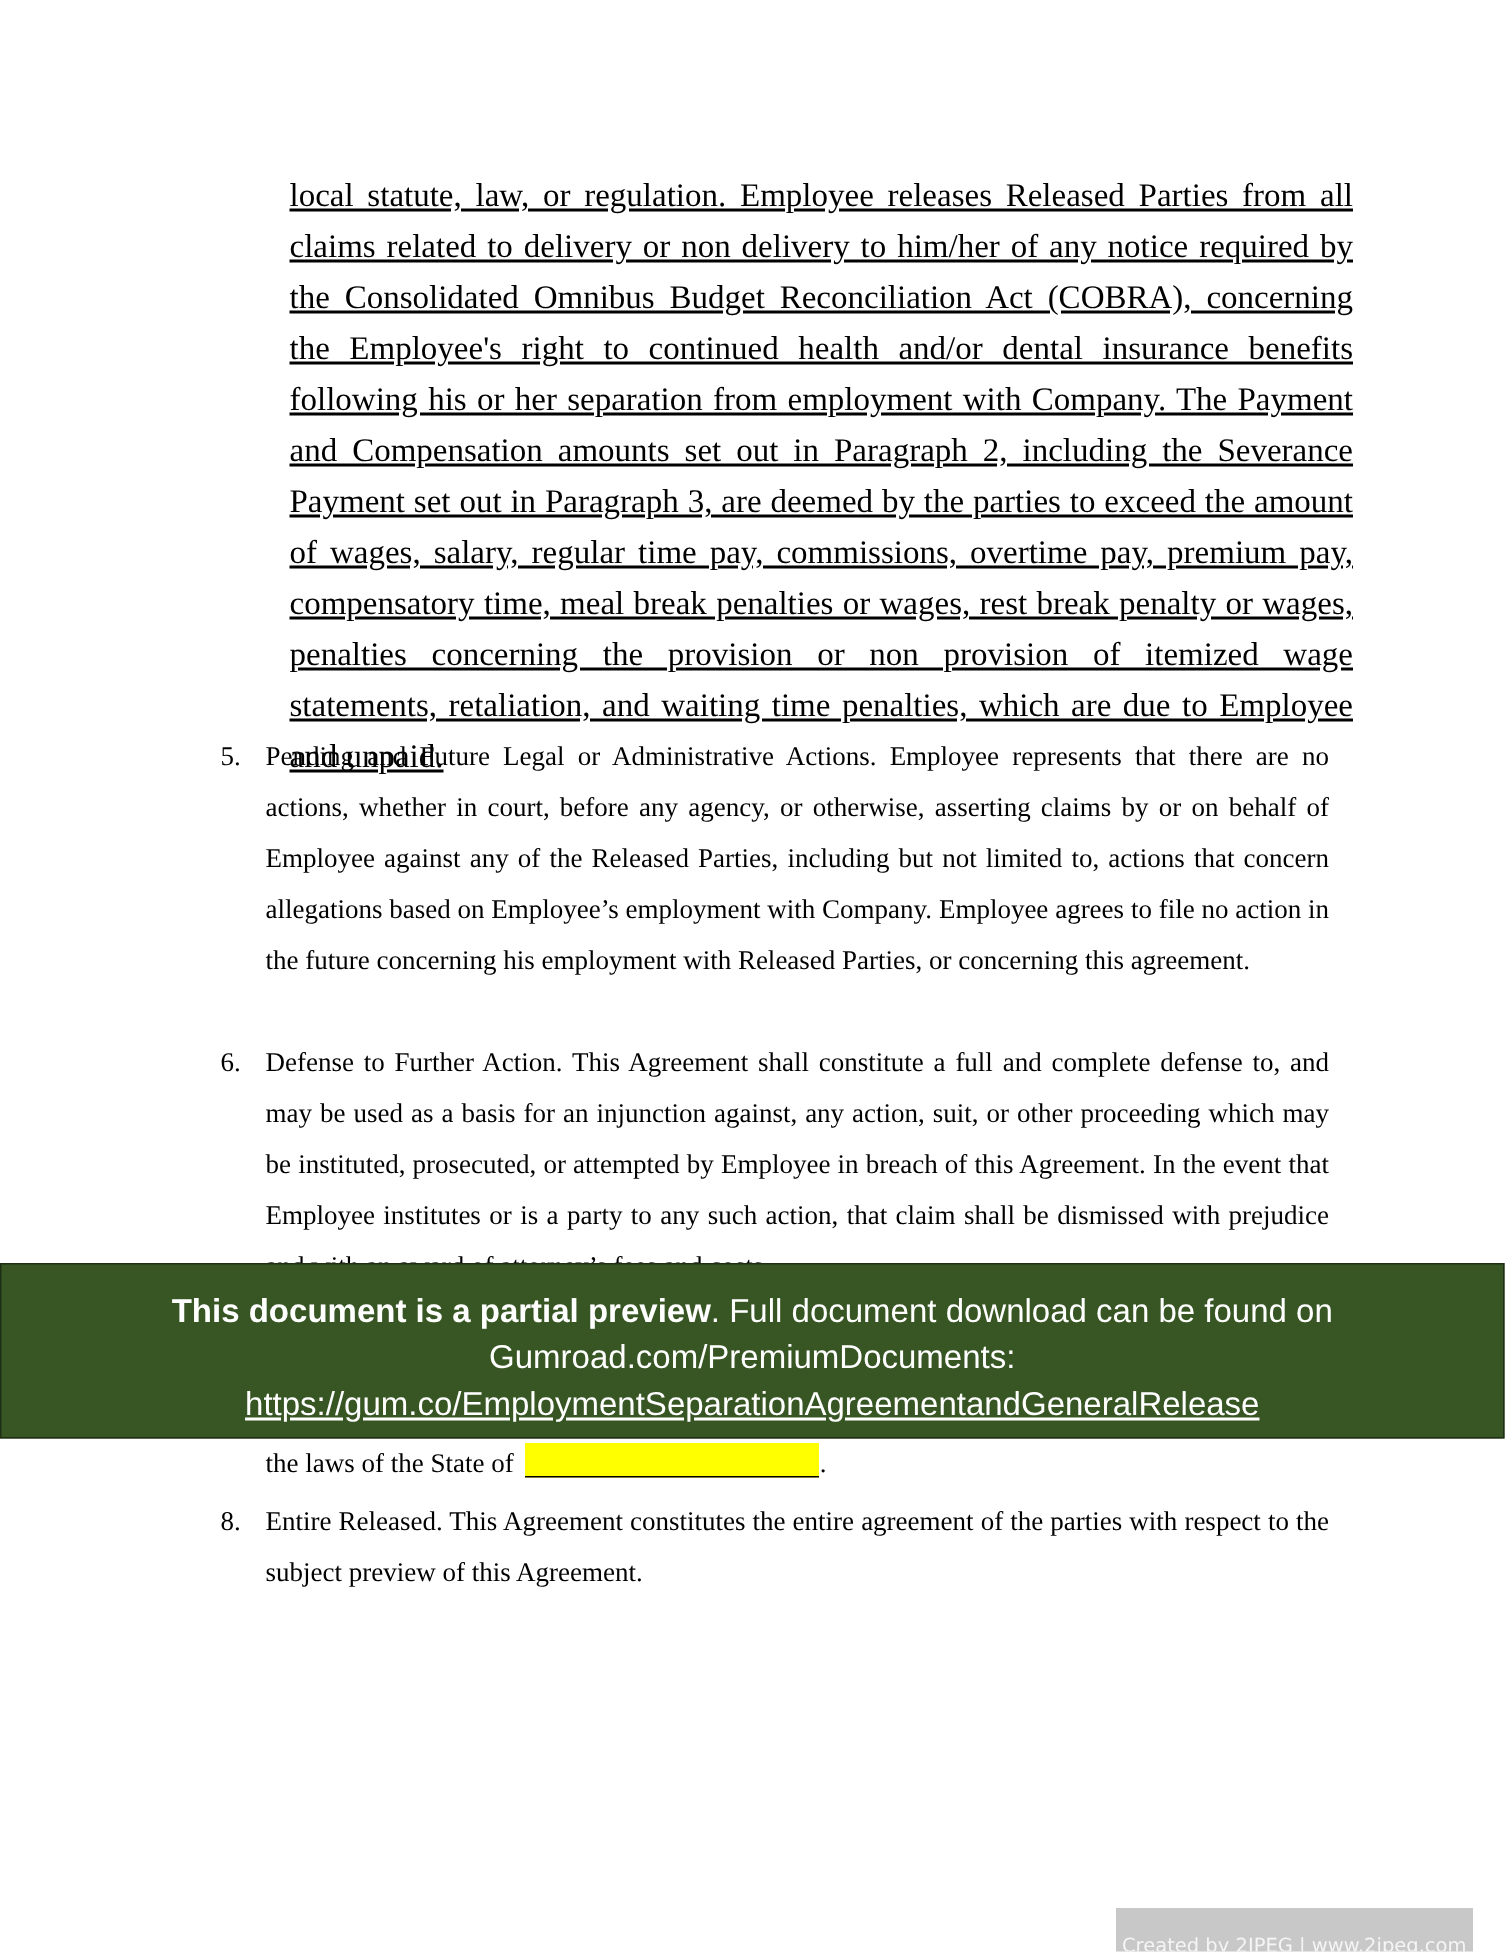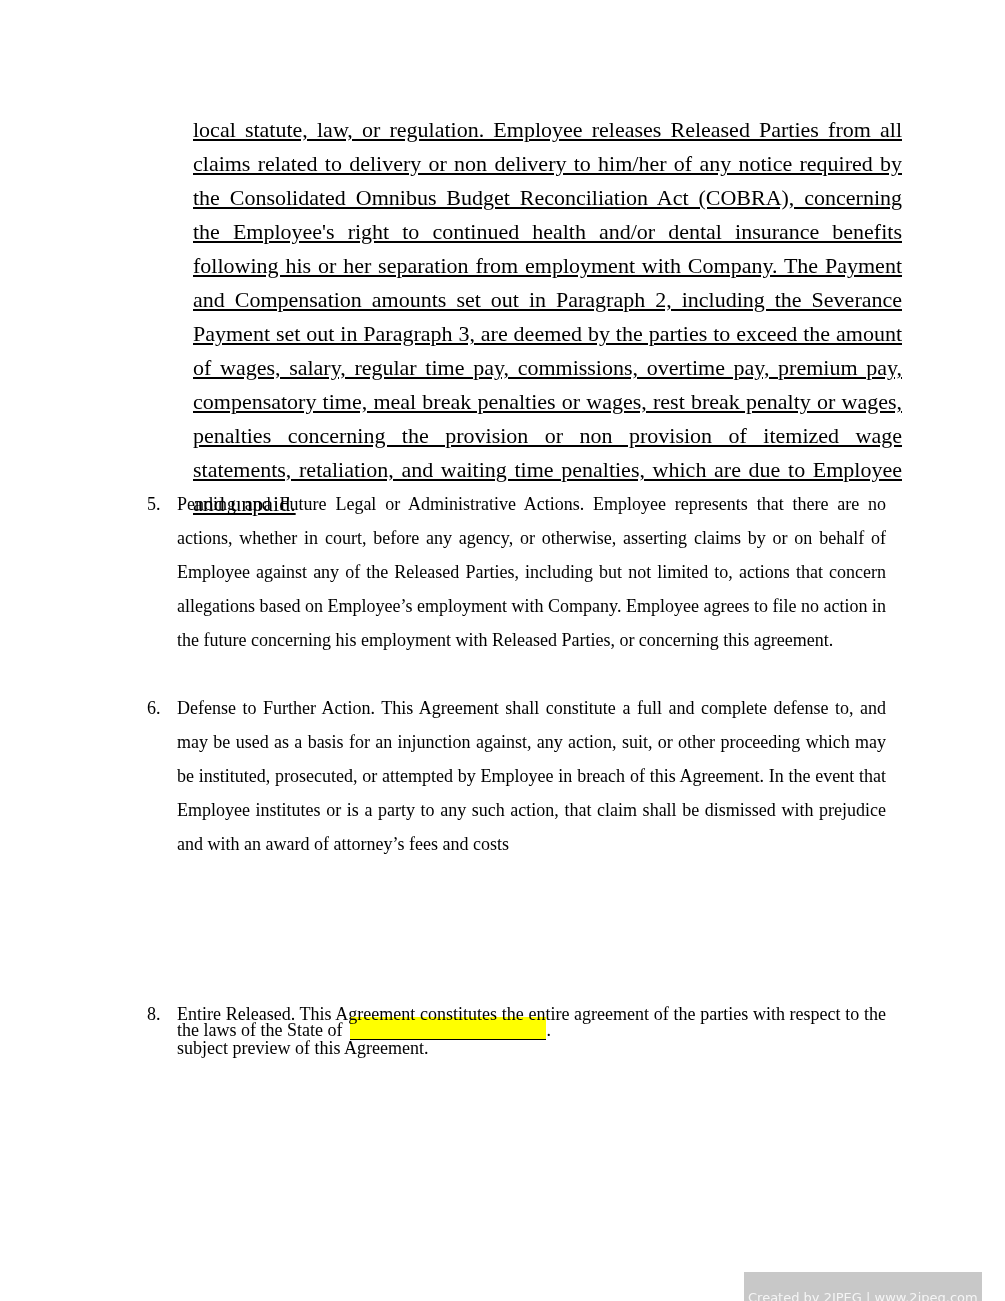--- a/index.html
+++ b/index.html
@@ -28,22 +28,27 @@
   <div class="item" style="top:487px;">
     <span class="num">5.</span>
     <span class="bold">Pending and Future Legal or Administrative Actions.</span><span> Employee represents that there are no actions, whether in court, before any agency, or otherwise, asserting claims by or on behalf of Employee against any of the Released Parties, including but not limited to, actions that concern allegations based on Employee’s employment with Company. Employee agrees to file no action in the future concerning his employment with Released Parties, or concerning this agreement.</span>
   </div>
 
   <div class="item" style="top:691px;">
     <span class="num">6.</span>
     <span class="bold">Defense to Further Action.</span><span> This Agreement shall constitute a full and complete defense to, and may be used as a basis for an injunction against, any action, suit, or other proceeding which may be instituted, prosecuted, or attempted by Employee in breach of this Agreement. In the event that Employee institutes or is a party to any such action, that claim shall be dismissed with prejudice and with an award of attorney’s fees and costs</span>
   </div>
 
+  <div class="banner">
+    <div><b>This document is a partial preview</b><span>. Full document download can be found on</span></div>
+    <div>Gumroad.com/PremiumDocuments:</div>
+    <div><a>https://gum.co/EmploymentSeparationAgreementandGeneralRelease</a></div>
+  </div>
 
-  <div class="item" style="top:1013px;">
+  <div class="item" style="top:958px;">
     <span>the laws of the State of</span><span class="blank"></span><span>.</span>
   </div>
 
   <div class="item" style="top:997px;">
     <span class="num">8.</span>
     <span class="bold">Entire Released.</span><span> This Agreement constitutes the entire agreement of the parties with respect to the subject preview of this Agreement.</span>
   </div>
 
   <div class="footer">Created by 2JPEG | www.2jpeg.com</div>
 </div>

